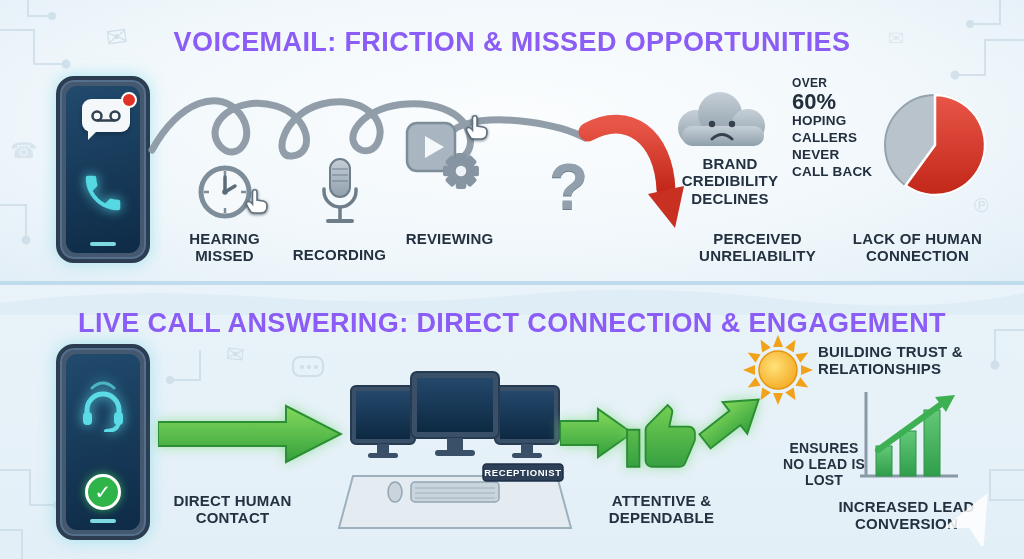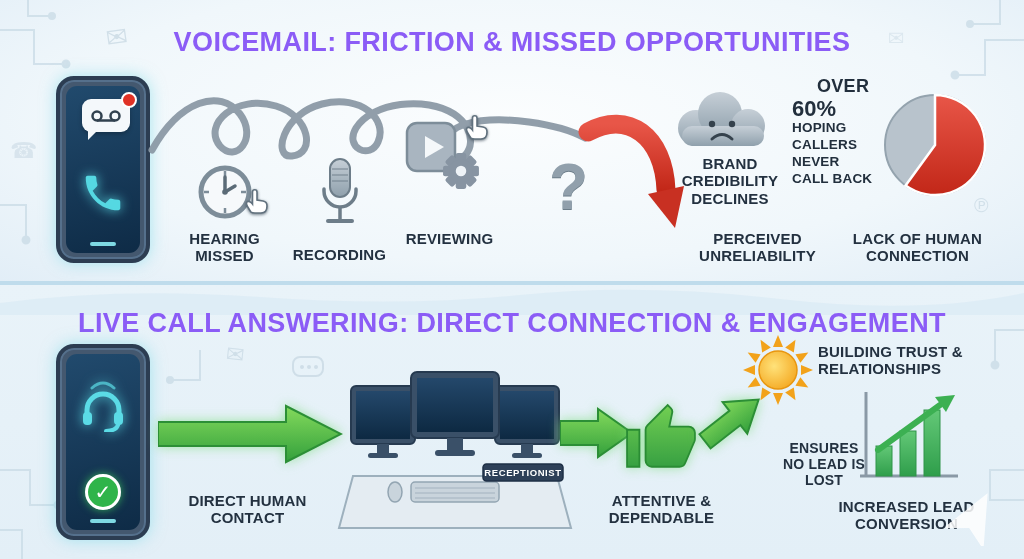--- a/index.html
+++ b/index.html
@@ -36,21 +36,21 @@
   .handset { position:absolute; left:50%; top:84px; transform:translateX(-50%);
     filter:drop-shadow(0 0 6px rgba(90,220,230,.9)); }
   .headset { position:absolute; left:50%; top:26px; transform:translateX(-50%);
     filter:drop-shadow(0 0 6px rgba(90,220,230,.9)); }
   .check-badge { position:absolute; left:50%; bottom:20px; transform:translateX(-50%);
     width:36px; height:36px; background:#2fb44a; border:3px solid #fff; border-radius:50%;
     color:#fff; font-size:20px; font-weight:800; text-align:center; line-height:30px;
     box-shadow:0 0 8px rgba(60,200,90,.8); }
 
   .stat { position:absolute; left:792px; top:76px; width:88px; color:#222f3d; font-weight:800; }
-  .stat .prefix { font-size:18px; letter-spacing:.3px;margin-left:25px; }
+  .stat .prefix { font-size:12px; letter-spacing:.3px; }
   .stat .value { font-size:22px; line-height:1.05; }
   .stat .cap { font-size:13.5px; line-height:1.25; letter-spacing:.2px; }
 
   .qmark { position:absolute; left:549px; top:150px; font-size:64px; font-weight:800;
     color:#91a0ac; text-shadow:0 1px 0 #6c7d89; }
   .gear { position:absolute; }
   .cursor { position:absolute; filter:drop-shadow(0 1px 1.5px rgba(50,65,78,.7)); }
 
   .glow-green { filter:drop-shadow(0 0 6px rgba(120,220,120,.65)); }
   .decor { position:absolute; color:#b9cdda; pointer-events:none; }
@@ -258,21 +258,21 @@
       <div class="check-badge">
         <span>✓</span>
       </div>
       <div class="homebar"></div>
     </div>
   </div>
 
   <svg class="glow-green" style="position:absolute;left:158px;top:404px;" width="185" height="60" viewBox="0 0 185 60">
     <polygon points="0,18 128,18 128,2 183,30 128,58 128,42 0,42" fill="url(#gradGreen)" stroke="#2c8f36" stroke-width="2"></polygon>
   </svg>
-  <div class="lbl" style="left:165px; top:492px; width:165px;">DIRECT HUMAN CONTACT</div>
+  <div class="lbl" style="left:150px; top:492px; width:165px;">DIRECT HUMAN CONTACT</div>
 
   <svg style="position:absolute;left:335px;top:356px;" width="240" height="178" viewBox="0 0 240 178">
     <polygon points="18,120 222,120 236,172 4,172" fill="#e4ecf2" stroke="#9db0bd" stroke-width="2"></polygon>
     <g>
       <rect x="16" y="30" width="64" height="58" rx="5" fill="#3a5068" stroke="#263a50" stroke-width="2"></rect>
       <rect x="21" y="35" width="54" height="48" fill="url(#gradScreen)"></rect>
       <rect x="42" y="88" width="12" height="9" fill="#3a5068"></rect>
       <rect x="33" y="97" width="30" height="5" rx="2.5" fill="#3a5068"></rect>
     </g>
     <g>

